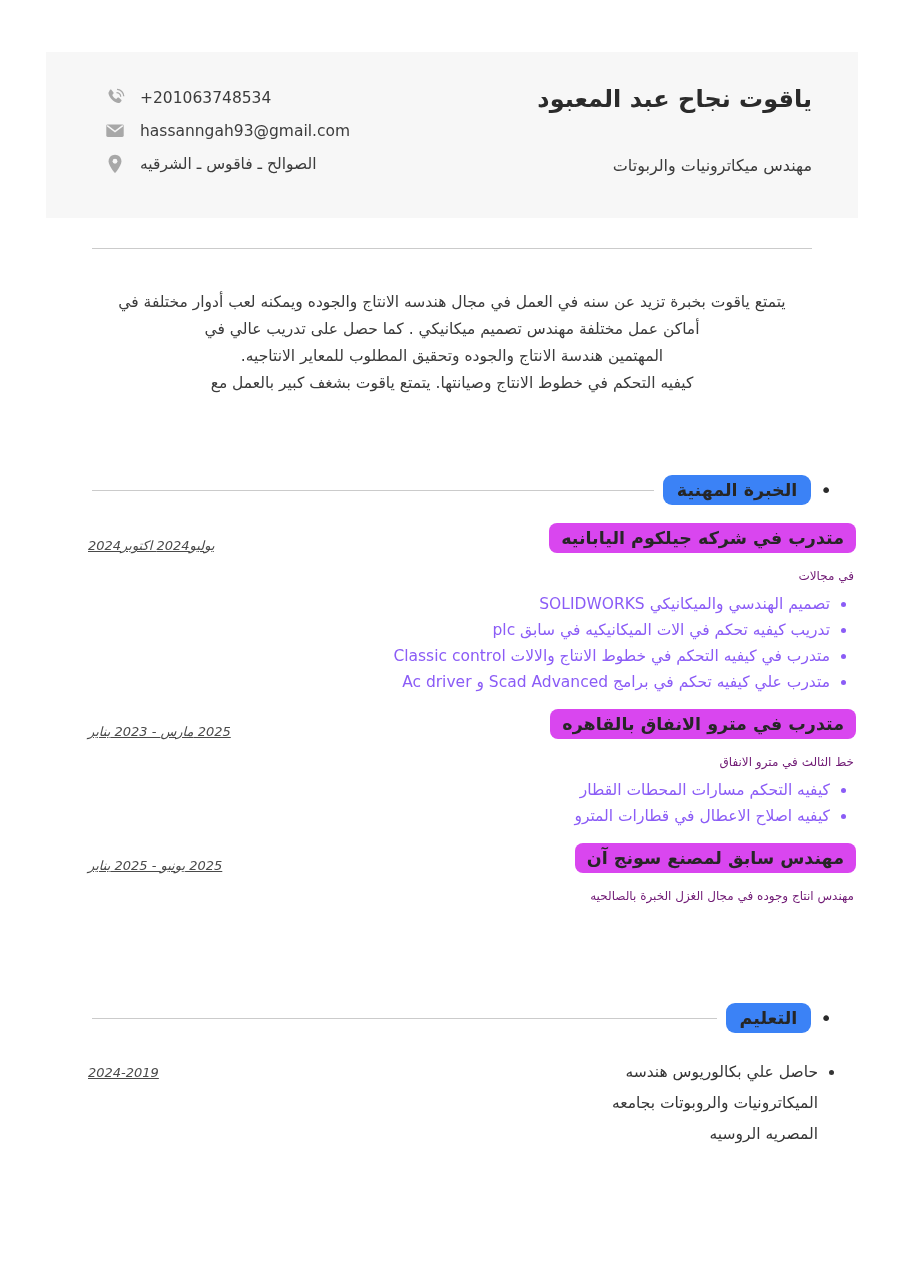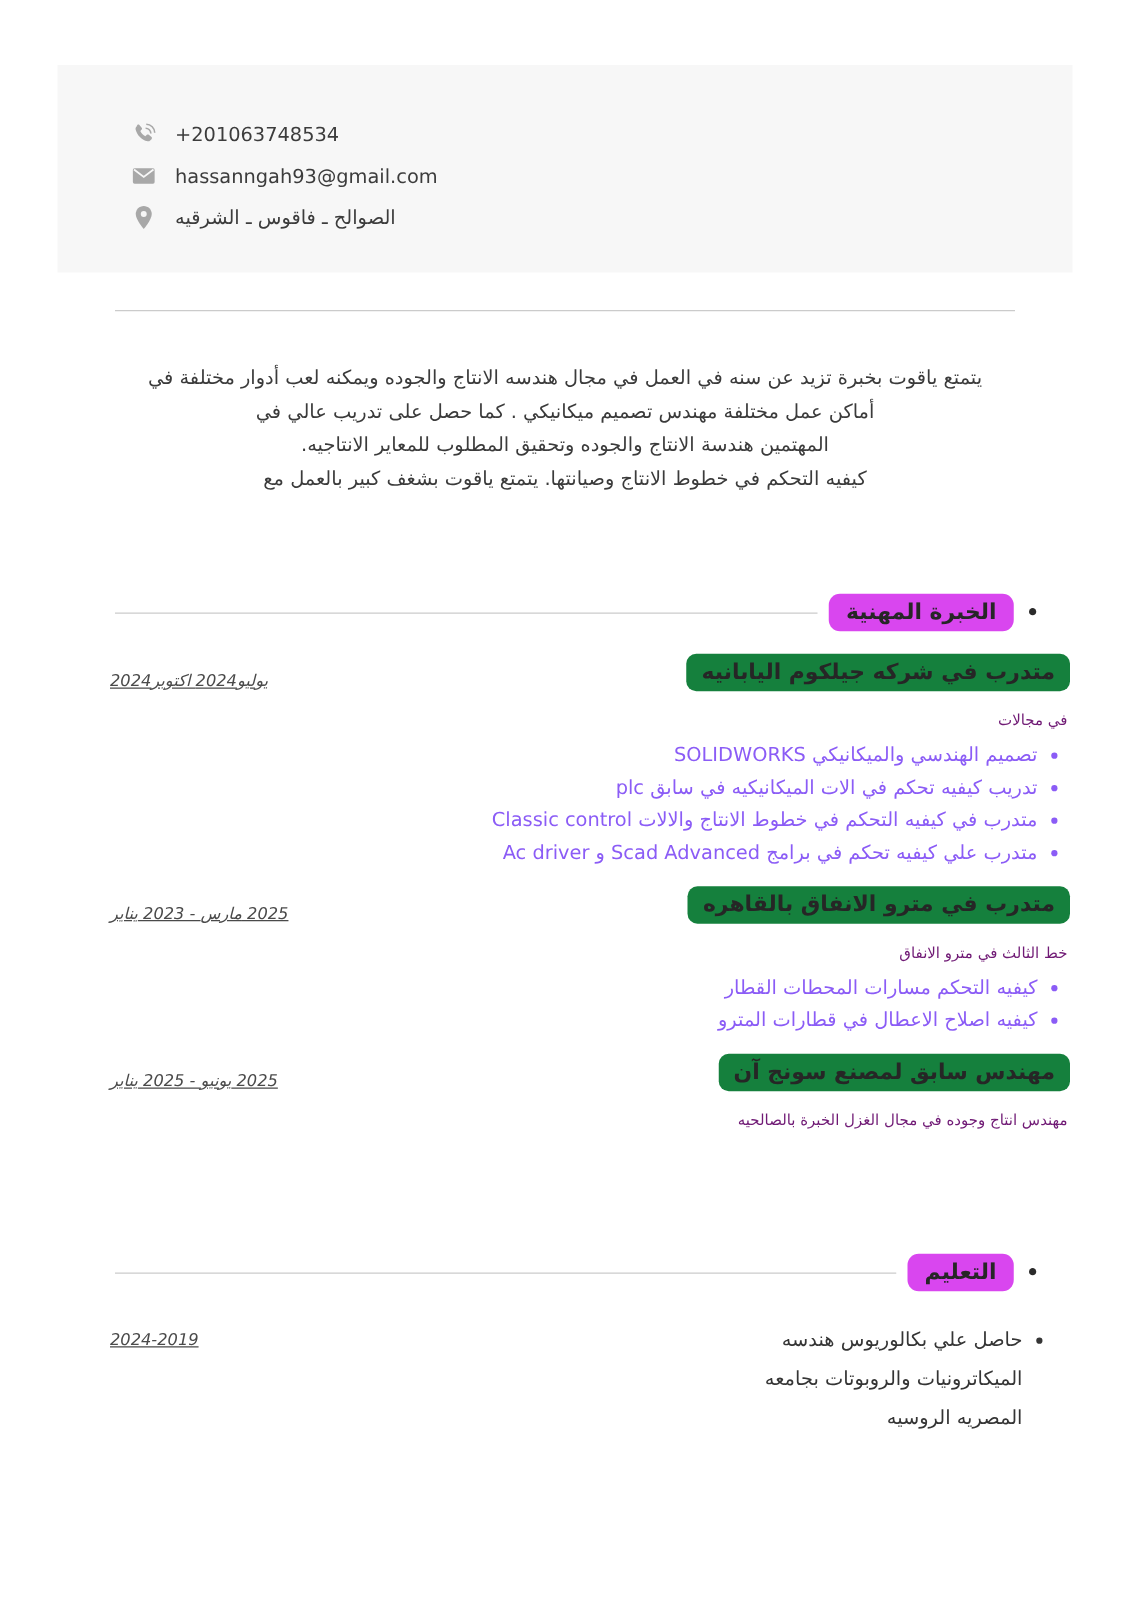--- a/index.html
+++ b/index.html
@@ -6,39 +6,39 @@
   body{
     width:904px;height:1280px;overflow:hidden;background:#ffffff;
     font-family:"DejaVu Sans","Liberation Sans",sans-serif;
     color:#3a3a3a;
   }
   .card{
     margin:52px 46px 0 46px;height:166px;background:#f7f7f7;
     display:flex;justify-content:space-between;box-sizing:border-box;
     padding:33px 46px 0 58px;
   }
-  .contact{margin-top:12px;}
+  .contact{margin-top:2px;}
   .contact-row{display:flex;align-items:center;gap:14px;margin-bottom:11px;height:22px;font-size:15.5px;color:#3c3c3c;}
   .contact-row .cicon{width:22px;height:22px;display:inline-flex;align-items:center;justify-content:center;}
   .contact-row:last-child{margin-top:3px;}
   .identity{text-align:right;direction:rtl;}
   .name{font-size:24px;font-weight:bold;color:#2b2b2b;line-height:1.2;margin:0;}
   .role{margin-top:42px;font-size:16px;color:#3c3c3c;}
   .divider{height:1px;background:#cbcbcb;margin:30px 92px 0 92px;}
   .summary{margin:40px 50px 0 50px;text-align:center;direction:rtl;font-size:15.5px;line-height:27px;color:#3b3b3b;}
   .section-head{display:flex;direction:rtl;align-items:center;gap:9px;margin:78px 72px 0 92px;}
   .section-head .dot{font-size:20px;color:#2b2b2b;line-height:1;}
-  .section-pill{background:#d946ef;border-radius:9px;padding:5px 14px;font-size:17.5px;font-weight:bold;color:#262626;white-space:nowrap;}
+  .section-pill{background:#3b82f6;border-radius:9px;padding:5px 14px;font-size:17.5px;font-weight:bold;color:#262626;white-space:nowrap;}
   .section-head .rule{flex:1;height:1px;background:#cbcbcb;}
   .jobs{margin:18px 48px 0 88px;}
   .job{display:flex;direction:rtl;justify-content:space-between;align-items:flex-start;}
   .job+.job{margin-top:14px;}
   .job-3{margin-top:56px;}
   .job-main{flex:1;direction:rtl;text-align:right;}
-  .job-title{display:inline-block;background:#15803d;border-radius:8px;padding:5px 12px;font-size:17.5px;font-weight:bold;color:#262626;}
+  .job-title{display:inline-block;background:#d946ef;border-radius:8px;padding:5px 12px;font-size:17.5px;font-weight:bold;color:#262626;}
   .job-sub{margin-top:8px;margin-right:4px;font-size:12px;color:#701a75;max-width:320px;margin-left:auto;margin-right:0;line-height:30px;
            display:block;direction:rtl;}
   .job-main .job-sub{margin-right:2px;margin-left:auto;float:right;clear:both;text-align:right;}
   .job-bullets{margin:14px 0 0 0;padding:0 26px 0 0;clear:both;}
   .job-bullets li{font-size:15.5px;color:#8b5cf6;line-height:26px;margin-bottom:0;}
   .job-date{flex-shrink:0;width:170px;direction:ltr;text-align:left;font-style:italic;font-size:13px;color:#4a4a4a;
             text-decoration:underline;margin-top:12px;line-height:21px;}
   .edu-wrap{margin:24px 60px 0 88px;display:flex;direction:rtl;justify-content:space-between;align-items:flex-start;}
   .edu-list{margin:0;padding:0 26px 0 0;direction:rtl;text-align:right;}
   .edu-list li{font-size:15.5px;color:#353535;line-height:31px;max-width:245px;}
@@ -74,20 +74,24 @@
       </div>
       <div class="contact-row">
         <span class="cicon">
           <svg viewBox="0 0 24 24" width="22" height="22">
             <path fill="#a8a8a8" d="M12 2C8.1 2 5 5.1 5 9c0 5.2 7 13 7 13s7-7.8 7-13c0-3.9-3.1-7-7-7z"></path>
             <circle cx="12" cy="9" r="2.6" fill="#f7f7f7"></circle>
           </svg>
         </span>
         <span dir="rtl">الصوالح ـ فاقوس ـ الشرقيه</span>
       </div>
+    </div>
+    <div class="identity">
+      <h1 class="name">ياقوت نجاح عبد المعبود</h1>
+      <div class="role">مهندس ميكاترونيات والربوتات</div>
     </div>
   </header>
 
   <div class="divider"></div>
 
   <section class="summary">
     <div>يتمتع ياقوت بخبرة تزيد عن سنه في العمل في مجال هندسه الانتاج والجوده ويمكنه لعب أدوار مختلفة في</div>
     <div>أماكن عمل مختلفة مهندس تصميم ميكانيكي . كما حصل على تدريب عالي في</div>
     <div>المهتمين هندسة الانتاج والجوده وتحقيق المطلوب للمعاير الانتاجيه.</div>
     <div>كيفيه التحكم في خطوط الانتاج وصيانتها. يتمتع ياقوت بشغف كبير بالعمل مع</div>

